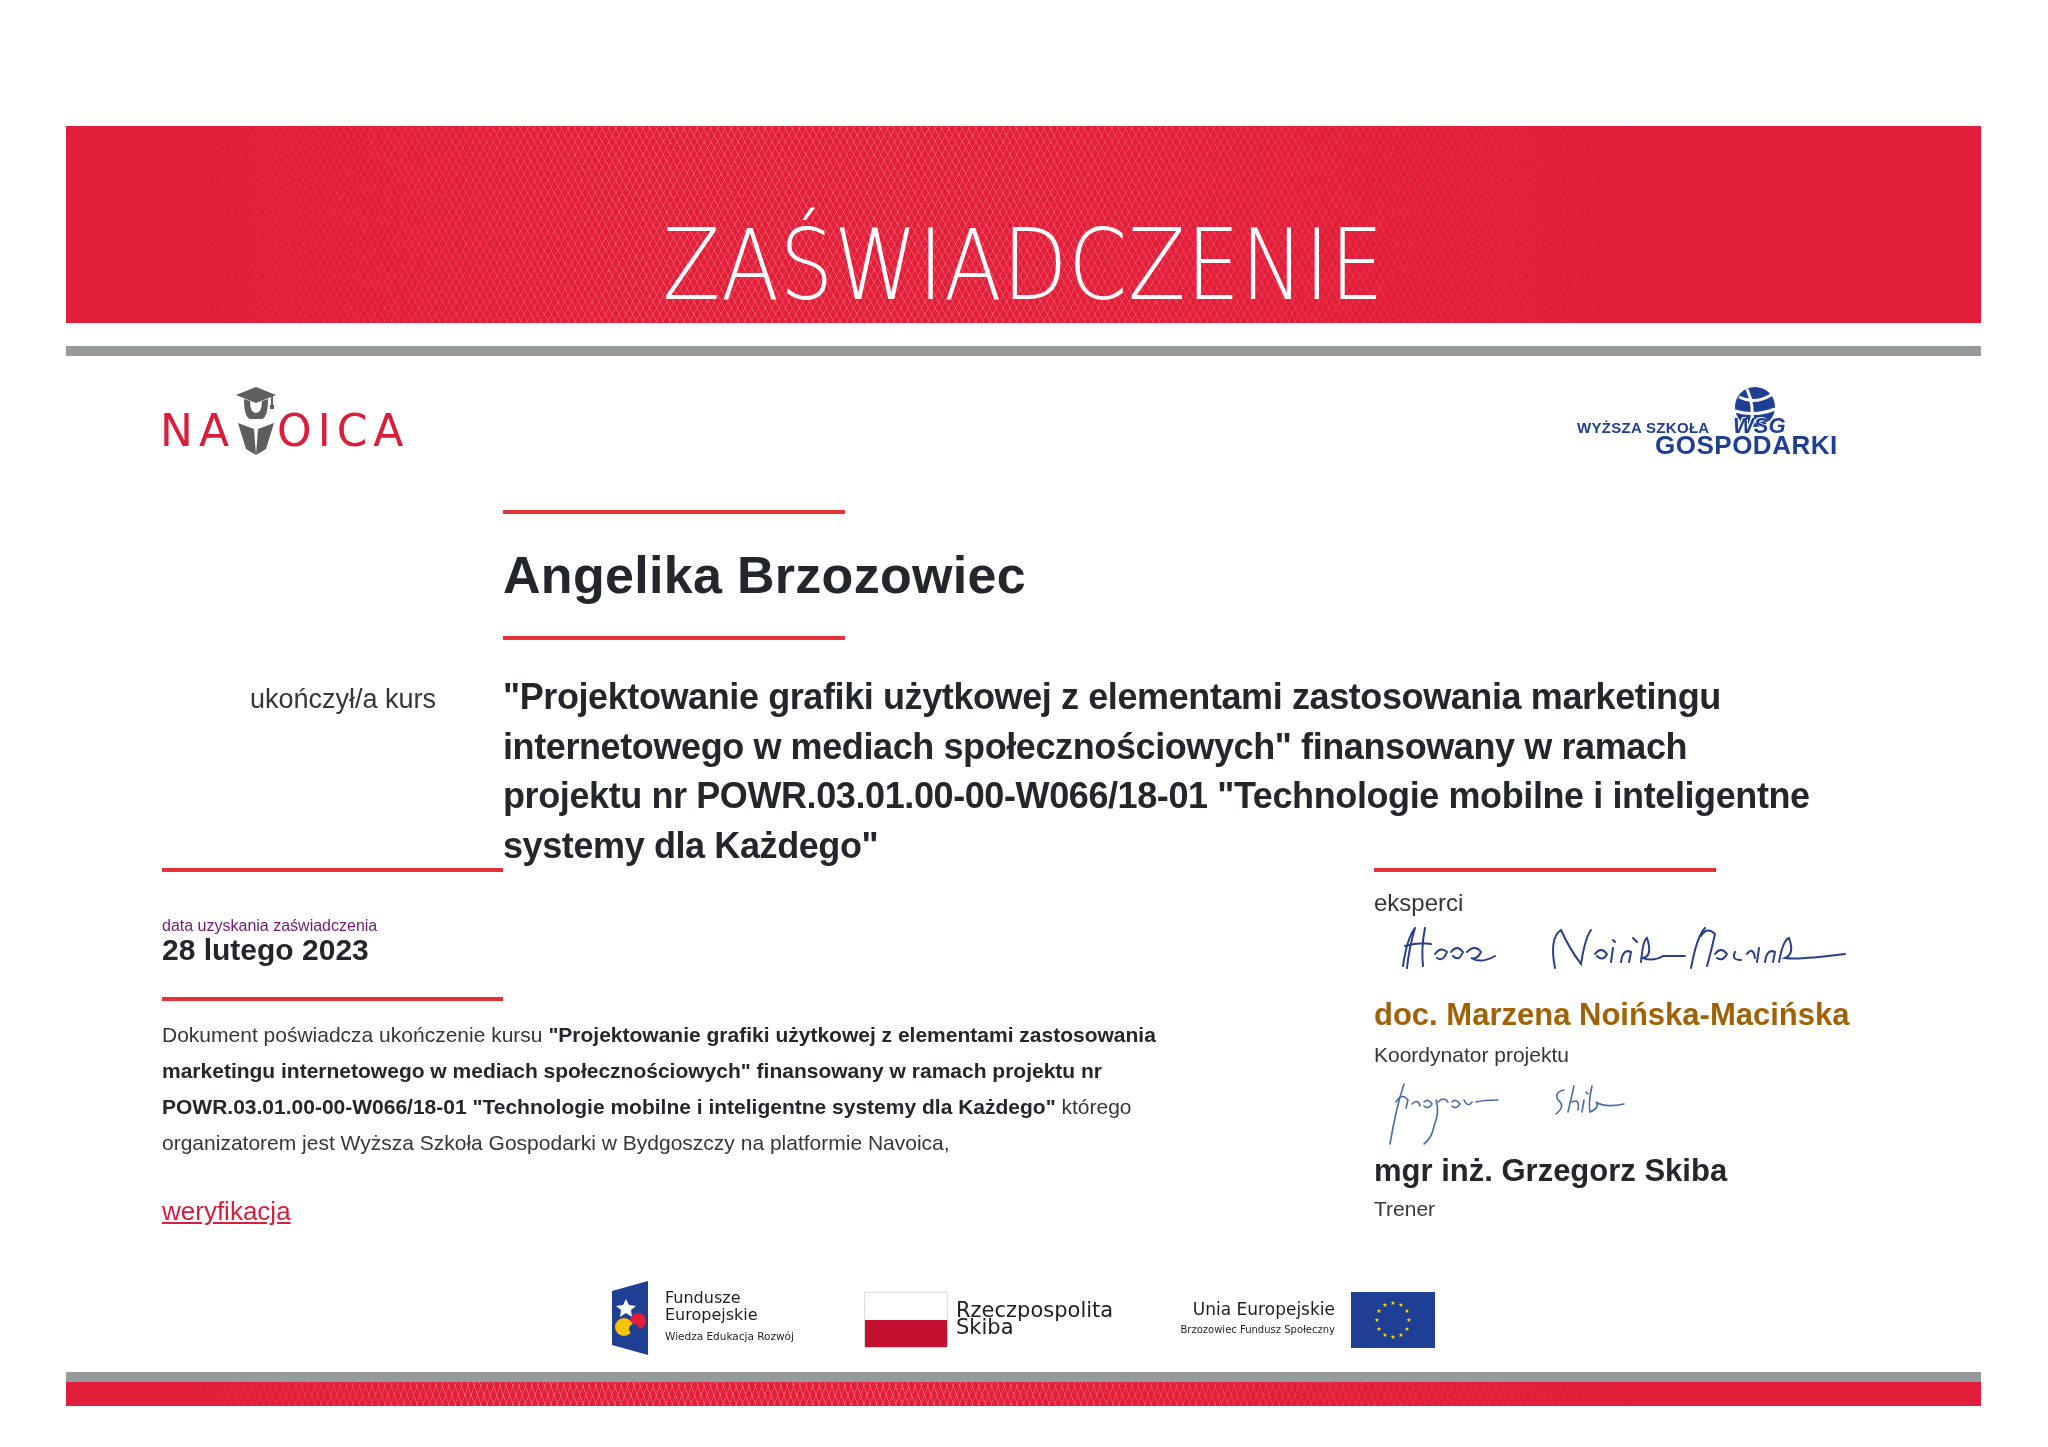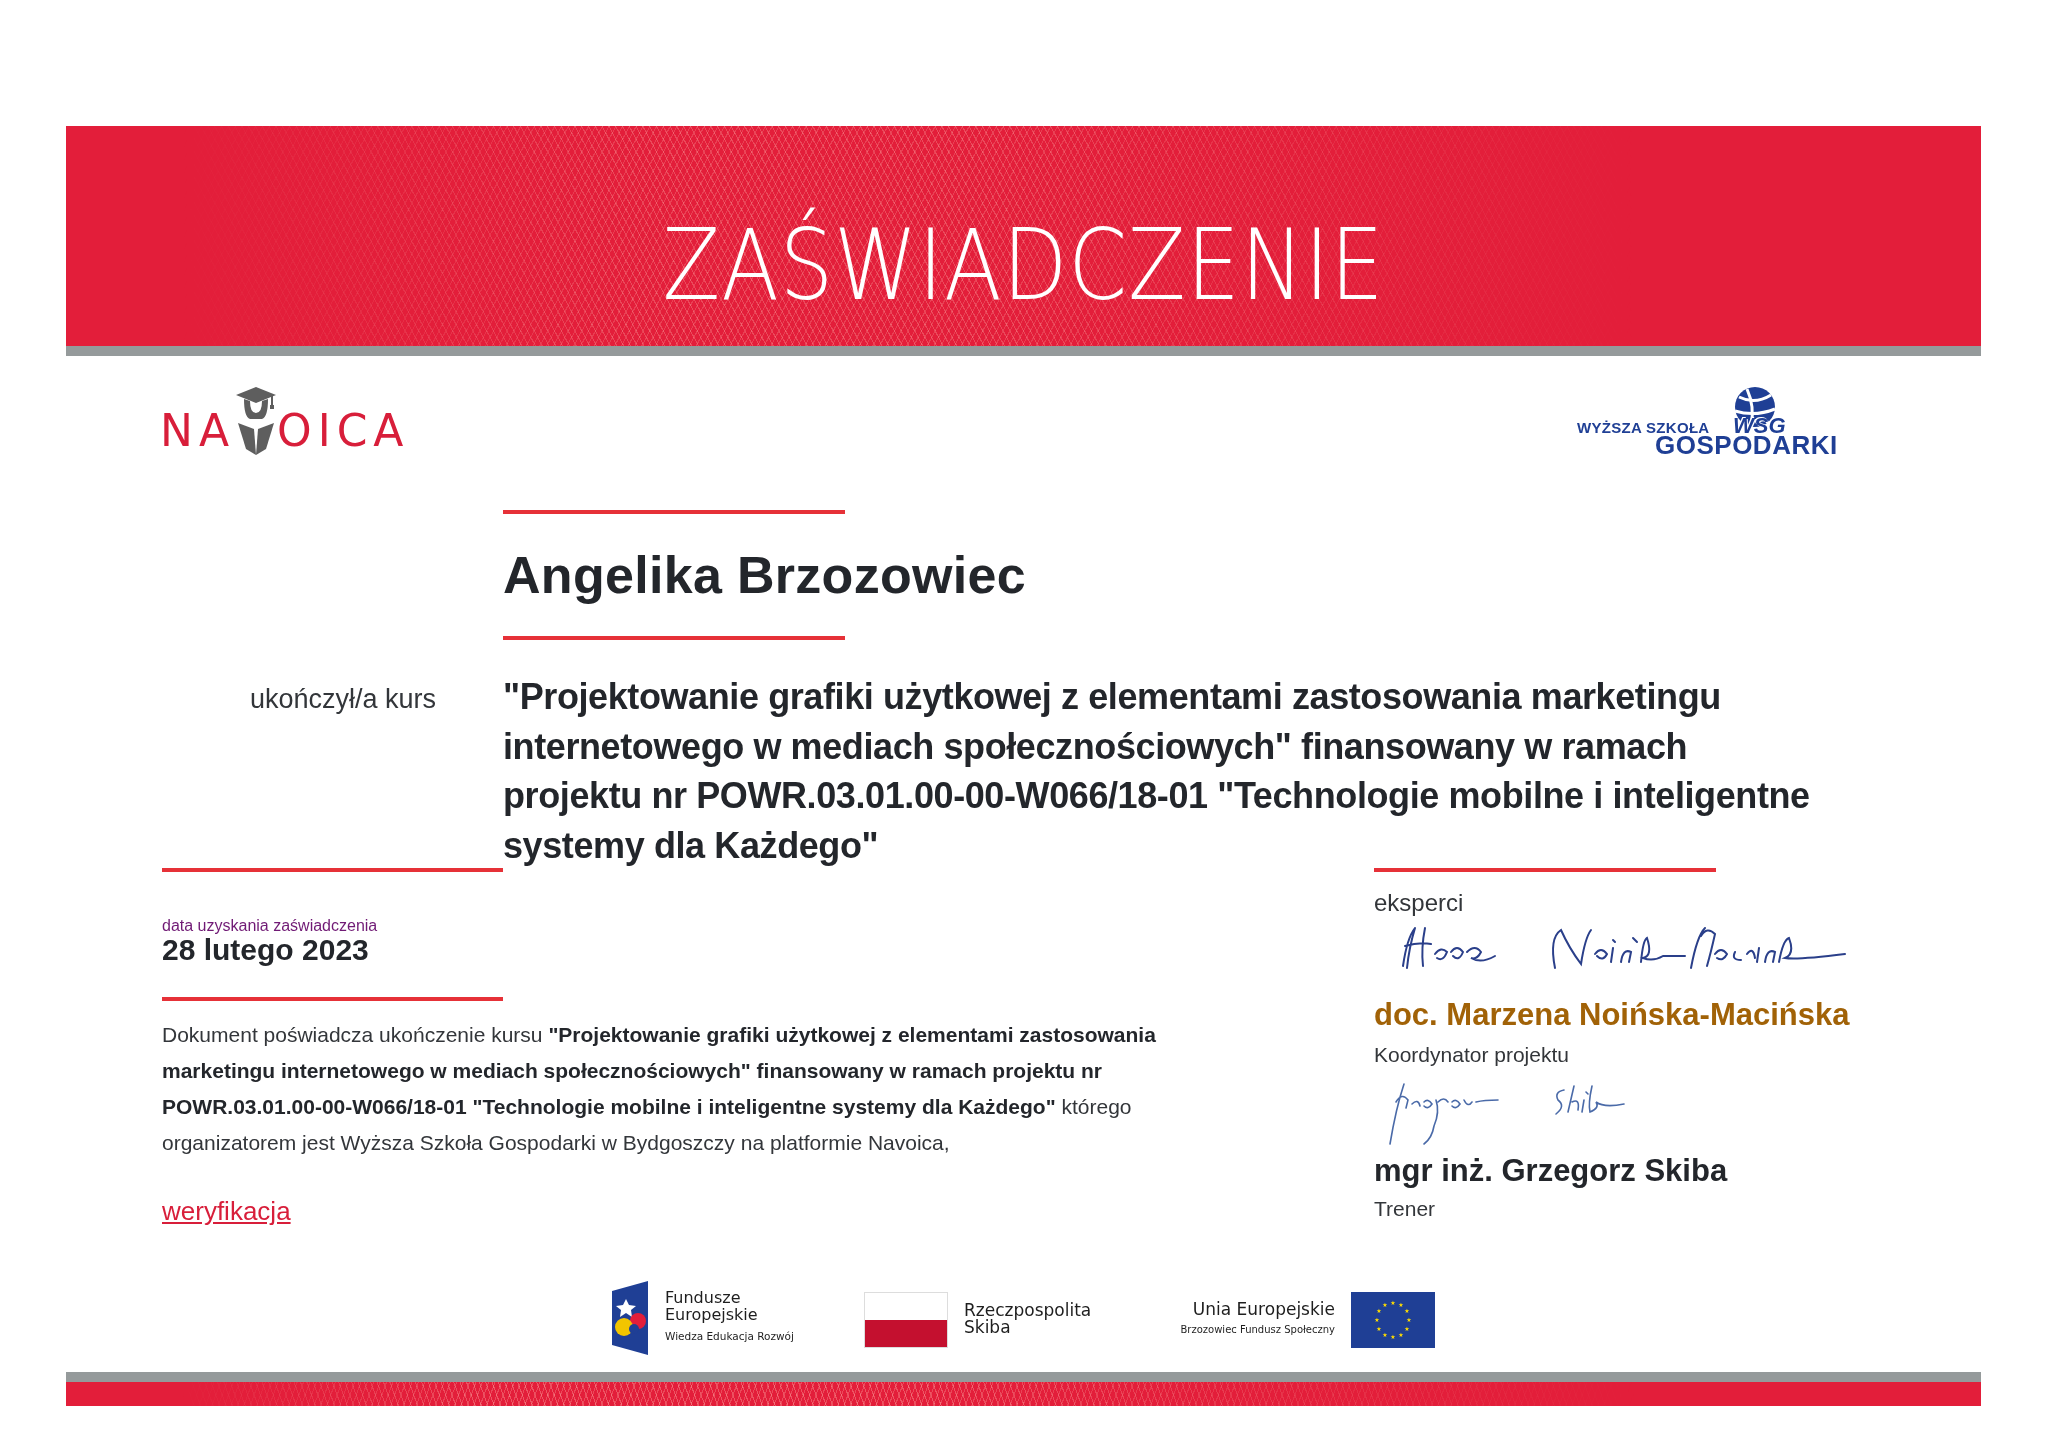--- a/index.html
+++ b/index.html
@@ -3,21 +3,21 @@
 <meta charset="utf-8">
 <style>
   * { margin: 0; padding: 0; box-sizing: border-box; }
   html, body { width: 2048px; height: 1447px; background: #ffffff; overflow: hidden; }
   body { position: relative; font-family: "Liberation Sans", "DejaVu Sans", sans-serif; color: #23262b; }
 
   .abs { position: absolute; }
 
   
   .banner {
-    position: absolute; left: 66px; top: 126px; width: 1915px; height: 220px;
+    position: absolute; left: 66px; top: 126px; width: 1915px; height: 197px;
     background: #e31e3a; overflow: hidden;
   }
   .banner .pattern {
     position: absolute; inset: 0;
     background:
       radial-gradient(ellipse 520px 420px at 44% 120%, rgba(255,255,255,0.0) 0%, rgba(255,255,255,0.0) 100%),
       repeating-linear-gradient(62deg, rgba(255,190,180,0.28) 0 1px, transparent 1px 6px),
       repeating-linear-gradient(-62deg, rgba(255,190,180,0.22) 0 1px, transparent 1px 6px);
     -webkit-mask-image: linear-gradient(90deg, transparent 6%, #000 30%, #000 48%, rgba(0,0,0,0.5) 65%, transparent 82%);
             mask-image: linear-gradient(90deg, transparent 6%, #000 30%, #000 48%, rgba(0,0,0,0.5) 65%, transparent 82%);
@@ -75,21 +75,21 @@
 
   
   .fe-logo { left: 610px; top: 1281px; width: 210px; height: 74px; }
   .fe-title { position: absolute; left: 55px; top: 8px; font-family: "DejaVu Sans", sans-serif; font-size: 16px; line-height: 17px; color: #1e1e1e; font-weight: 500; }
   .fe-sub { position: absolute; left: 55px; top: 49px; font-family: "DejaVu Sans", sans-serif; font-size: 10.5px; color: #1e1e1e; white-space: nowrap; }
 
   .rp-logo { left: 864px; top: 1290px; width: 250px; height: 60px; }
   .rp-flag { position: absolute; left: 0; top: 2px; width: 84px; height: 56px; border: 1px solid #ddd; }
   .rp-flag .w { height: 50%; background: #ffffff; }
   .rp-flag .r { height: 50%; background: #c4102f; }
-  .rp-text { position: absolute; left: 100px; top: 12px; font-family: "DejaVu Sans", sans-serif; font-size: 17px; line-height: 17px; color: #1e1e1e; }
+  .rp-text { position: absolute; left: 92px; top: 12px; font-family: "DejaVu Sans", sans-serif; font-size: 21px; line-height: 17px; color: #1e1e1e; }
 
   .ue-logo { left: 1150px; top: 1290px; width: 290px; height: 60px; }
   .ue-title { position: absolute; right: 105px; top: 9px; font-family: "DejaVu Sans", sans-serif; font-size: 17px; color: #1e1e1e; white-space: nowrap; }
   .ue-sub { position: absolute; right: 105px; top: 34px; font-family: "DejaVu Sans", sans-serif; font-size: 10px; color: #1e1e1e; white-space: nowrap; }
   .ue-flag { position: absolute; right: 5px; top: 2px; width: 84px; height: 56px; background: #1f3f95; }
 
   
   .footer-gray { position: absolute; left: 66px; top: 1372px; width: 1915px; height: 10px; background: #959a9b; }
   .footer-red { position: absolute; left: 66px; top: 1382px; width: 1915px; height: 24px; background: #e31e3a; overflow: hidden; }
   .footer-red .pattern {

